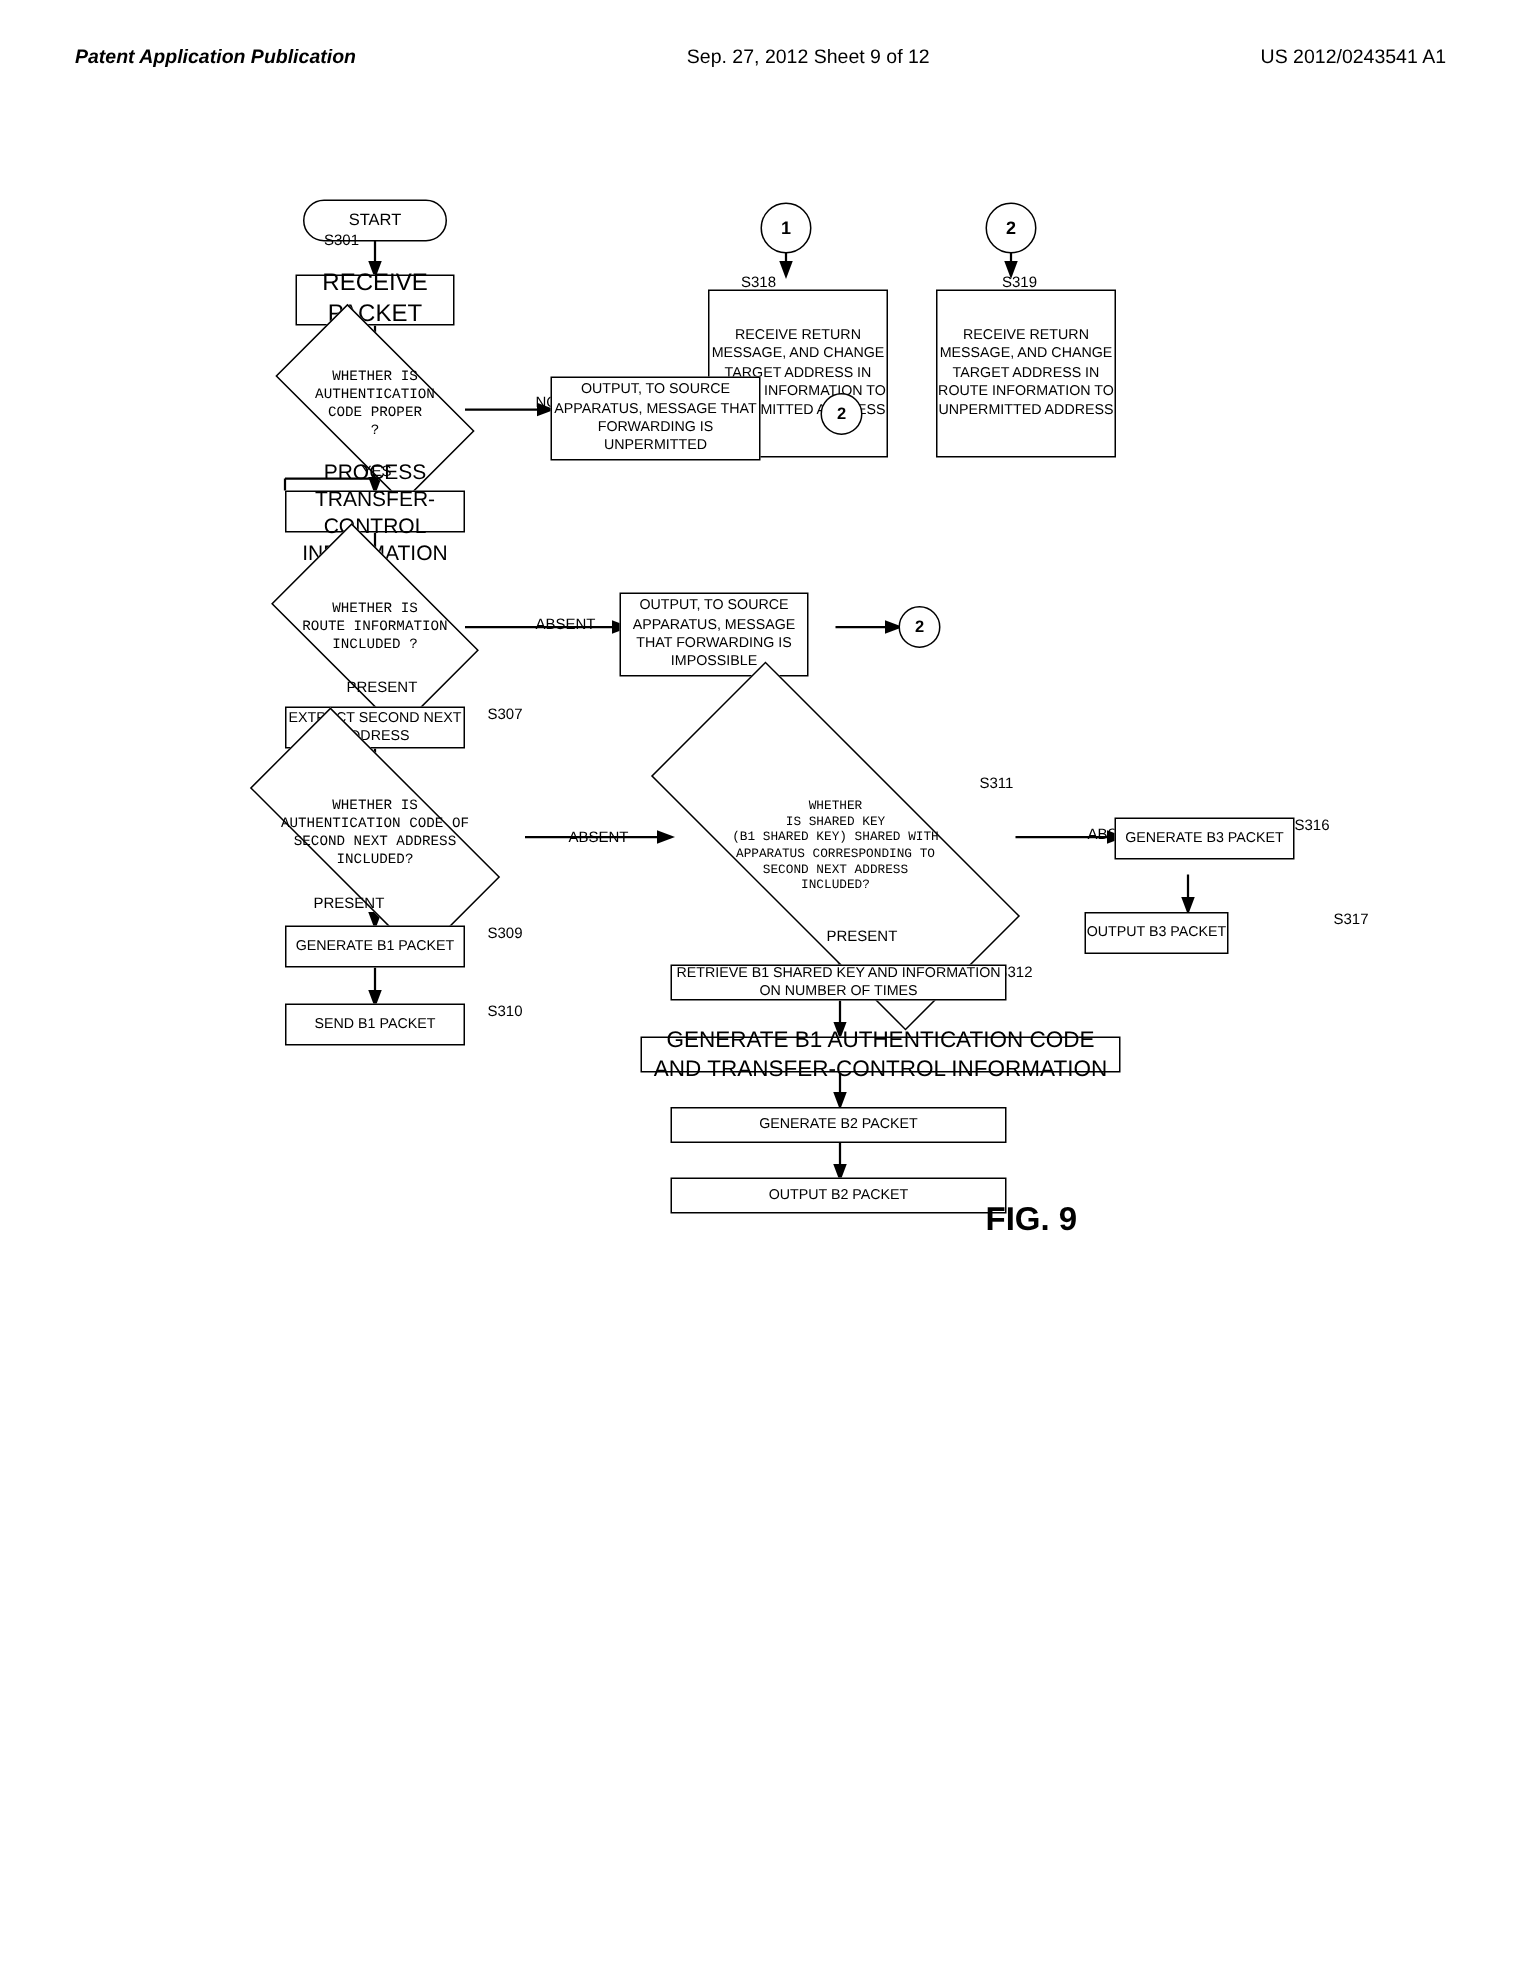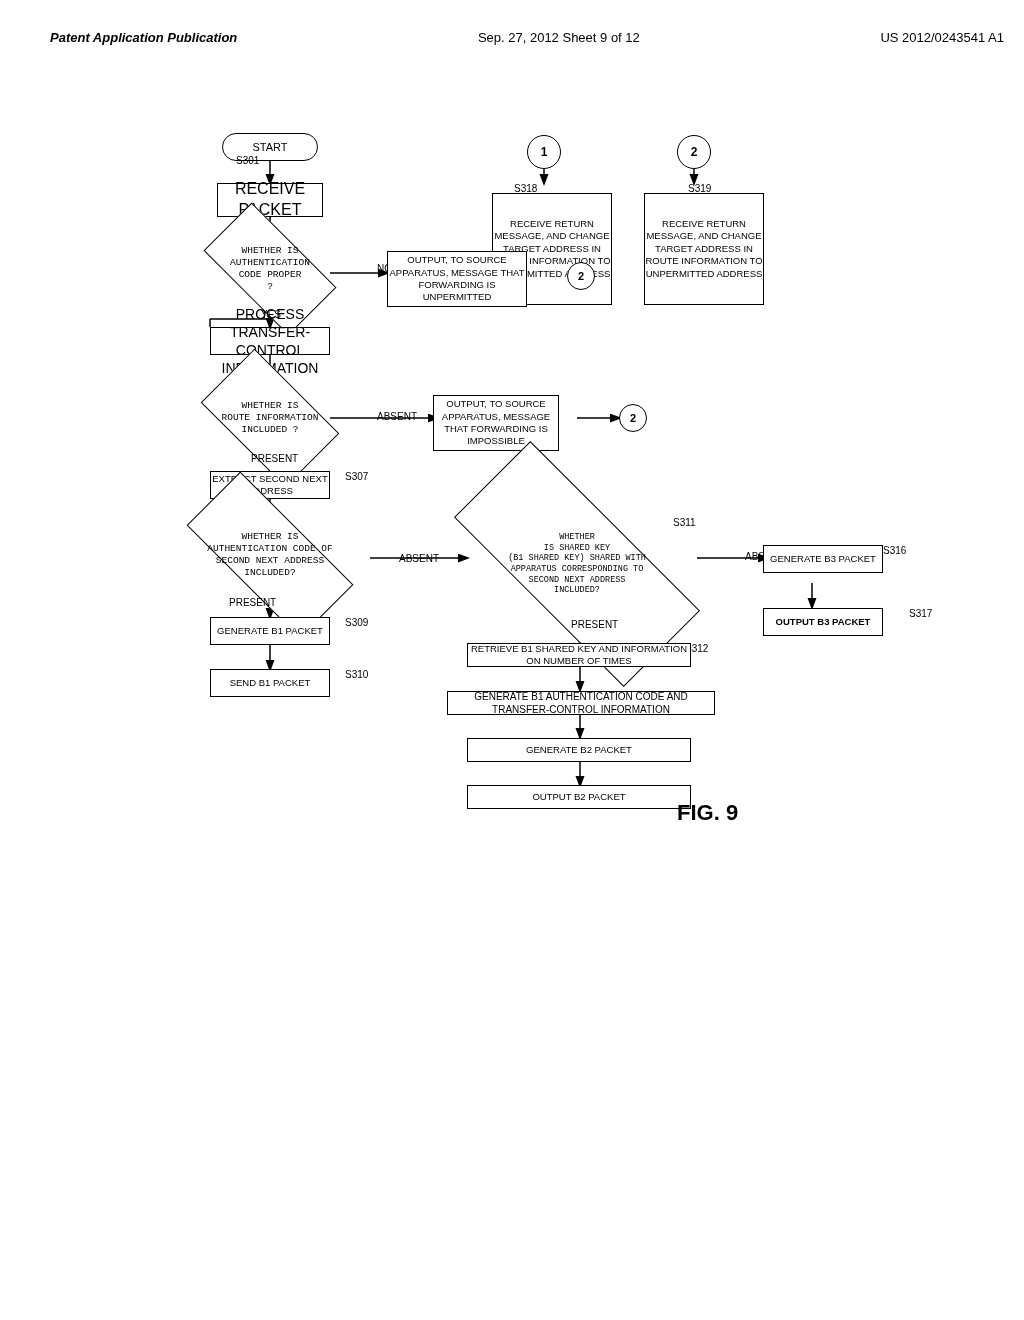--- a/index.html
+++ b/index.html
@@ -9,21 +9,21 @@
       background: #fff;
       font-family: Arial, Helvetica, sans-serif;
       font-size: 12px;
       overflow: hidden;
     }
 
     .page {
       width: 1024px;
       height: 1320px;
       position: relative;
-      padding: 30px 20px 30px 50px;
+      padding: 30px 60px 30px 50px;
     }
 
     .header {
       display: flex;
       justify-content: space-between;
       align-items: baseline;
       margin-bottom: 10px;
       font-size: 13px;
     }
 
@@ -381,21 +381,21 @@
 
     <div class="fc-box" style="left:390px; top:588px; width:224px; height:24px; font-size:9.5px;">
       <span>RETRIEVE B1 SHARED KEY AND
 INFORMATION ON NUMBER OF TIMES</span>
     </div>
 
     <div class="fc-label" style="left:358px; top:636px;">
       <span>S313</span>
     </div>
 
-    <div class="fc-box" style="left:370px; top:636px; width:268px; height:24px; font-size:10px;">
+    <div class="fc-box" style="left:370px; top:636px; width:320px; height:24px; font-size:15px;">
       <span>GENERATE B1 AUTHENTICATION CODE
 AND TRANSFER-CONTROL INFORMATION</span>
     </div>
 
     <div class="fc-label" style="left:358px; top:683px;">
       <span>S314</span>
     </div>
 
     <div class="fc-box" style="left:390px; top:683px; width:224px; height:24px; font-size:9.5px;">
       <span>GENERATE B2 PACKET</span>
@@ -414,20 +414,20 @@
     </div>
 
     <div class="fc-box" style="left:686px; top:490px; width:120px; height:28px; font-size:9.5px;">
       <span>GENERATE B3 PACKET</span>
     </div>
 
     <div class="fc-label" style="left:788px; top:553px;">
       <span>S317</span>
     </div>
 
-    <div class="fc-box" style="left:686px; top:553px; width:120px; height:28px; font-size:9.5px;font-weight:bold;">
+    <div class="fc-box" style="left:666px; top:553px; width:96px; height:28px; font-size:9.5px;">
       <span>OUTPUT B3 PACKET</span>
     </div>
 
     <div class="fig-label" style="position:absolute; left:600px; top:745px;">FIG. 9</div>
 
   </div>
 </div>
 
 </body></html>

